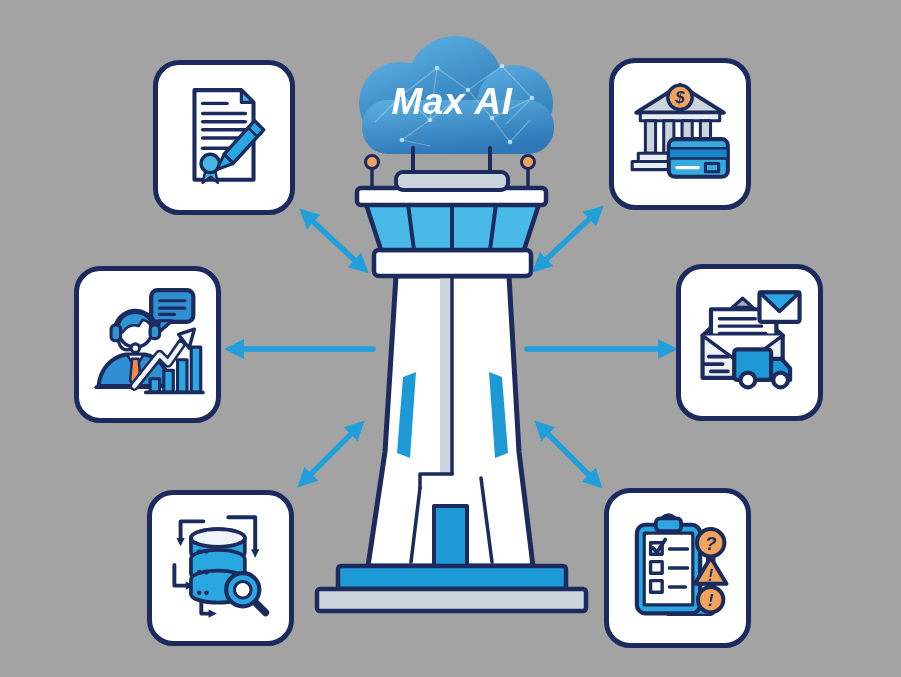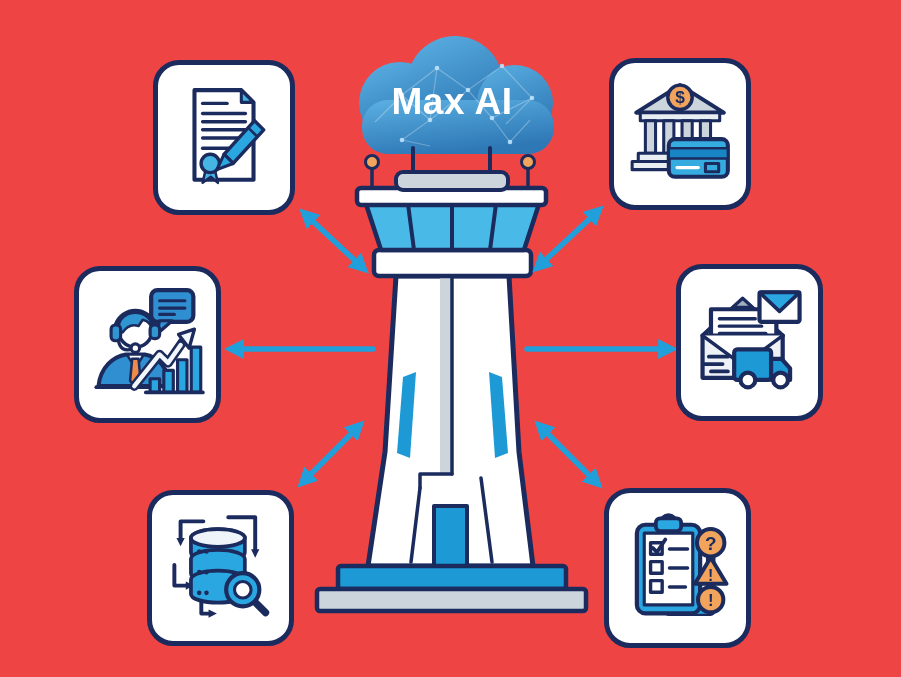--- a/index.html
+++ b/index.html
@@ -1,18 +1,18 @@
 <!DOCTYPE html>
 <html><head>
 <meta charset="utf-8">
 <style>
   html,body{margin:0;padding:0;background:#fff;}
   .canvas{
-    position:relative;width:901px;height:677px;background:#ef4444;
-    overflow:hidden;font-family:"Liberation Sans",sans-serif;
+    position:relative;width:901px;height:677px;background:#a3a3a3;
+    overflow:hidden;font-family:"Liberation Sans",sans-serif;font-style:italic;
   }
   .layer{position:absolute;left:0;top:0;}
   .node-box{
     position:absolute;box-sizing:border-box;background:#ffffff;
     border:5px solid #1b2b5e;border-radius:26px;
     display:flex;align-items:center;justify-content:center;
   }
   .node-box svg{display:block;}
   svg text{font-family:"Liberation Sans",sans-serif;}
 </style>

